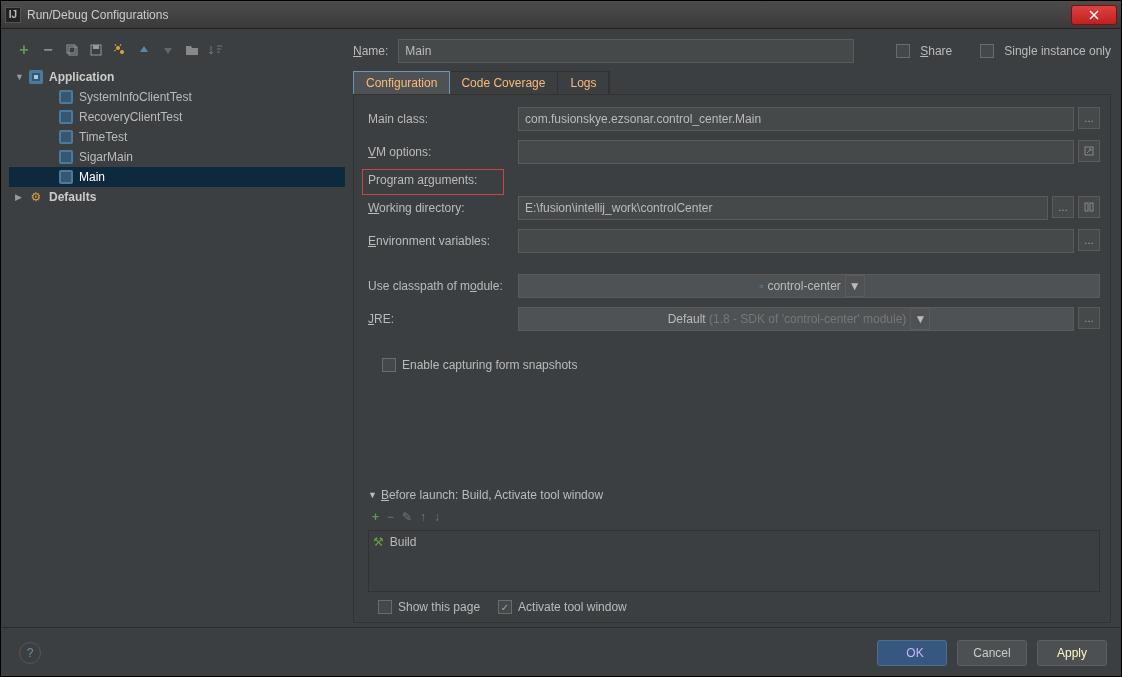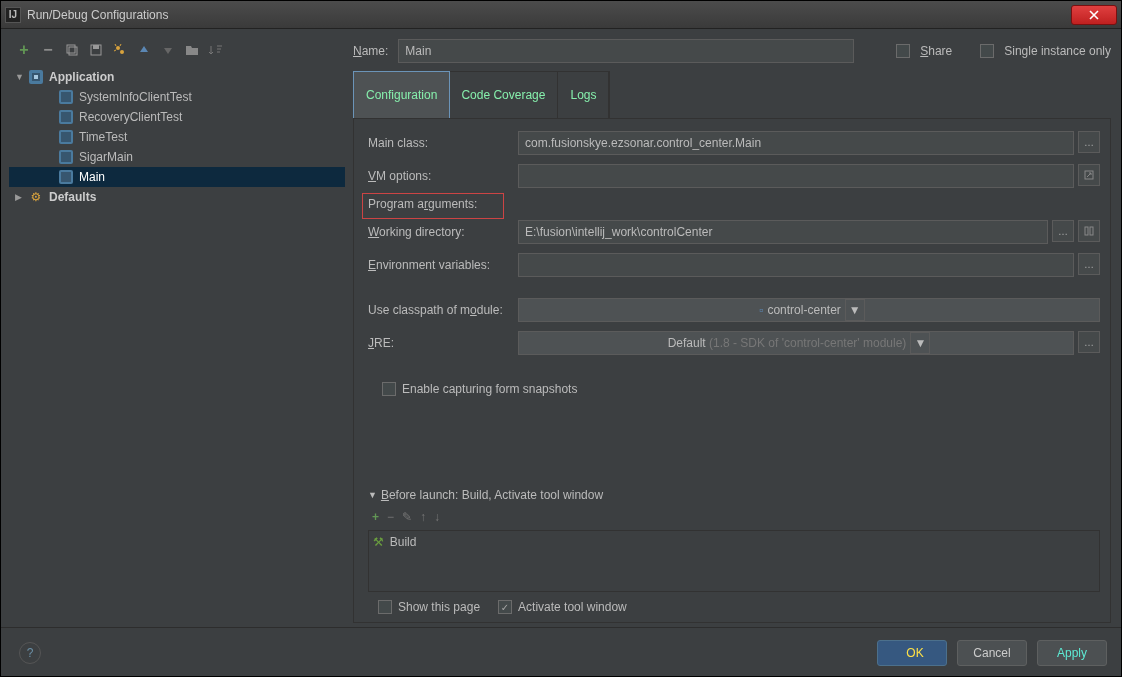--- a/index.html
+++ b/index.html
@@ -26,21 +26,21 @@
   .defaults-icon { color: #d9a33d; font-size: 12px; }
   .bold { font-weight: bold; color: #ccc;}
   .right-panel { flex: 1; display: flex; flex-direction: column; padding: 8px 8px 2px 8px; }
   .name-row { display: flex; align-items: center; gap: 10px; margin-bottom: 8px; }
   .underline-letter { text-decoration: underline; }
   .text-input { background: #45494a; border: 1px solid #5b5b5b; color: #bbb; height: 24px; padding: 0 6px; outline: none;}
   .name-input { width: 456px;}
   .check { width: 14px; height: 14px; border: 1px solid #6b6b6b; background: #43494a; display: inline-flex; align-items: center; justify-content: center; color: #fff; font-size: 10px;}
   .check.checked::after{content:"✓"; color:#a6a6a6;}
   .tabs { display: flex; border: 1px solid #323232; border-bottom: none; width: fit-content;}
-  .tab { padding: 16px 12px; border-right: 1px solid #323232; color: #86efac; }
+  .tab { padding: 4px 12px; border-right: 1px solid #323232; color: #fdba74; }
   .tab.active { background: #4e5254; border: 1px solid #6b94b8; margin: -1px; border-bottom-color: #4e5254;}
   .tab-body { border: 1px solid #323232; padding: 12px 10px 6px 14px; flex: 1; display: flex; flex-direction: column; }
   .form-row { display: flex; align-items: center; margin-bottom: 9px; }
   .form-label { width: 150px; color: #bbb; }
   .form-row.highlight { position: relative; }
   .form-row.highlight::after { content:""; position:absolute; left:-6px; top:-4px; width:140px; height:24px; border:1px solid #c44; pointer-events:none;}
   .form-input-wrap { flex: 1; display: flex; gap: 4px; }
   .form-input-wrap .text-input { flex: 1; }
   .small-btn { width: 22px; height: 22px; background: #45494a; border: 1px solid #5b5b5b; display:flex; align-items:center; justify-content:center; color:#aaa; font-size:10px;}
   .dropdown { flex:1; background:#4e5254; border:1px solid #5b5b5b; height:24px; display:flex; align-items:center; padding:0 6px; color:#bbb; justify-content: center;}
@@ -48,22 +48,22 @@
   .muted { color: #777; }
   .before-launch { margin-top: auto; }
   .bl-header { display:flex; align-items:center; gap:4px; color:#bbb; margin-bottom:6px;}
   .bl-toolbar { display:flex; gap:8px; padding: 2px 4px 6px 4px;}
   .bl-add{color:#629755; font-weight:bold;}
   .bl-list { border: 1px solid #323232; height: 62px; padding: 4px;}
   .bl-item { display:flex; align-items:center; gap:6px; color:#bbb;}
   .footer-row { display:flex; align-items:flex-start; gap:18px; padding: 8px 0 2px 10px;}
   .bottom-buttons { height: 50px; display:flex; align-items:center; justify-content:flex-end; gap:10px; padding: 0 14px; border-top: 1px solid #2d2d2d;}
   .btn { min-width: 70px; height: 26px; background: #4c5052; border: 1px solid #5e6060; color: #ccc; display:flex; align-items:center; justify-content:center; border-radius:3px;}
-  .btn.primary { background: #365880; border-color: #4c708c; color:#fde047;padding-left:6px;}
-  .btn.disabled { color:#5eead4;}
+  .btn.primary { background: #365880; border-color: #4c708c; color:#c4b5fd;padding-left:6px;}
+  .btn.disabled { color:#fef9c3;}
   .help { width:22px; height:22px; border-radius:50%; border:1px solid #555; color:#6a8fa6; display:flex; align-items:center; justify-content:center; margin-right:auto; margin-left: 4px;}
   svg { pointer-events: none; }
 </style>
 </head>
 <body>
 
 <div class="titlebar">
   <div class="ij-icon">IJ</div>
   <div class="title">Run/Debug Configurations</div>
   <div class="close-btn">

